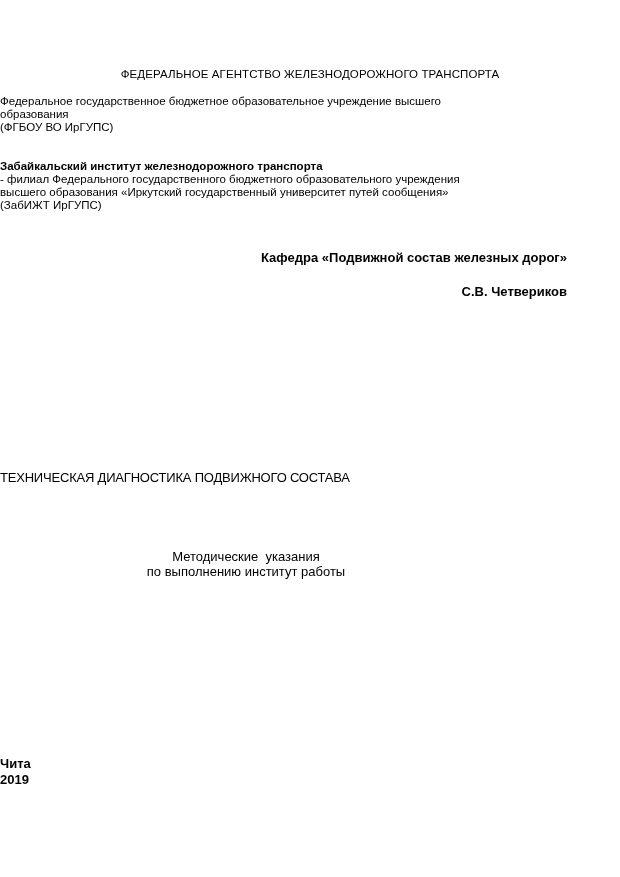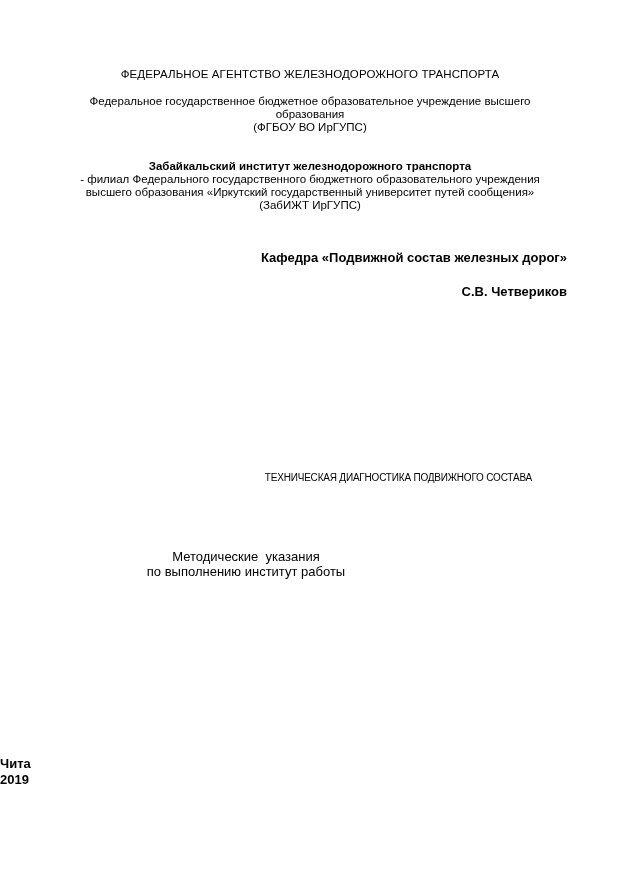--- a/index.html
+++ b/index.html
@@ -32,21 +32,20 @@
     }
     .agency {
       top: 60px;
       font-size: 11.5px;
       letter-spacing: 0.1px;
     }
     .block {
       position: absolute;
       left: 0;
       width: 620px;
-      text-align: center;
       font-size: 11.5px;
       line-height: 13px;
     }
     .block div { white-space: nowrap; }
     .fed-block { top: 87px; }
     .zab-block { top: 152px; }
     .bold { font-weight: bold; }
     .right-line {
       position: absolute;
       right: 53px;
@@ -55,22 +54,22 @@
       line-height: 15px;
       white-space: nowrap;
       text-align: center;
     }
     .dept { top: 242px; }
     .author { top: 276px; }
     .title {
       position: absolute;
       left: 0; width: 532px;
       top: 462px;
-      text-align: right;
-      font-size: 10px;
+      text-align: left;
+      font-size: 13px;
       line-height: 15px;
       font-weight: normal;
       letter-spacing: -0.2px;
       white-space: nowrap;
     }
     .subtitle {
       position: absolute;
       left: 0; width: 492px;
       top: 497px;
       text-align: center;

